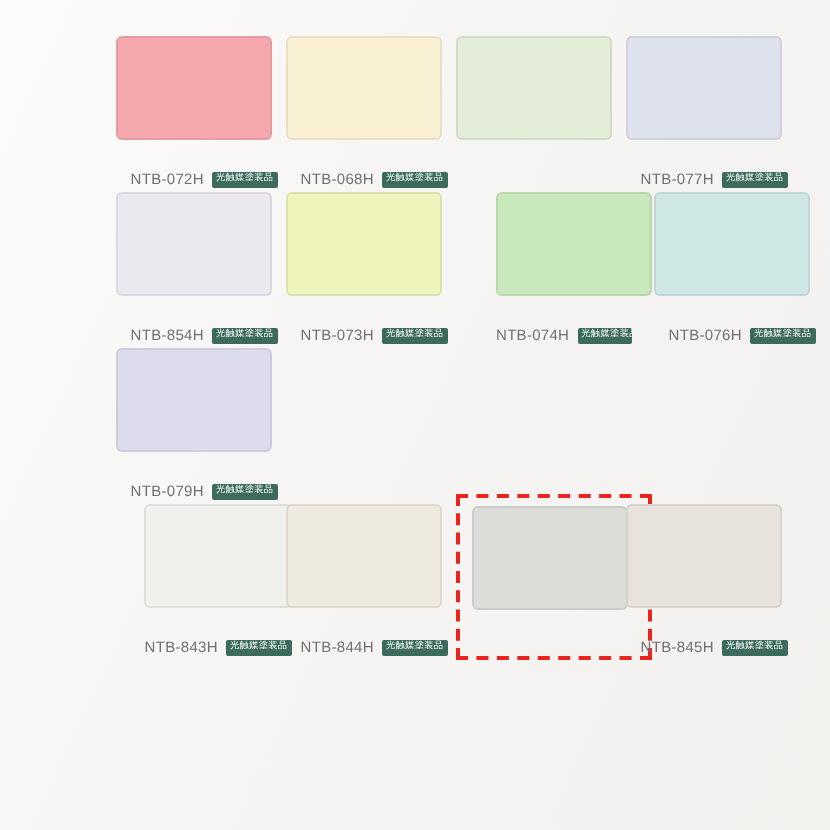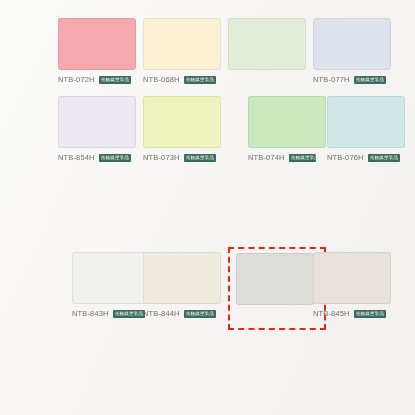--- a/index.html
+++ b/index.html
@@ -68,22 +68,23 @@
   }
 
   .swatch-cell.selected .swatch-chip {
     margin-left: 1px;
   }
 
   .swatch-meta {
     display: flex;
     align-items: center;
     gap: 4px;
-    margin-top: 4px;
+    margin-top: 14px;
     height: 11px;
+    justify-content: center;
   }
 
   .swatch-cell.selected .swatch-meta {
     margin-left: 1px;
   }
 
   .swatch-code {
     font-size: 7.5px;
     color: #6f6f6f;
     letter-spacing: 0.15px;
@@ -160,20 +161,29 @@
           </div>
         </div>
         <div class="swatch-cell" style="left: 327px;">
           <div class="swatch-chip" style="background: rgb(207, 231, 229);"></div>
           <div class="swatch-meta">
             <span class="swatch-code" style="color: rgb(111, 111, 111);">NTB-076H</span>
             <span class="swatch-badge" style="background: rgb(60, 107, 94);">光触媒塗装品</span>
           </div>
         </div>
       </div>
+      <div class="swatch-row" style="top: 174px;">
+        <div class="swatch-cell" style="left: 58px;">
+          <div class="swatch-chip" style="background: rgb(220, 220, 236);"></div>
+          <div class="swatch-meta">
+            <span class="swatch-code" style="color: rgb(111, 111, 111);">NTB-079H</span>
+            <span class="swatch-badge" style="background: rgb(60, 107, 94);">光触媒塗装品</span>
+          </div>
+        </div>
+      </div>
       <div class="swatch-row" style="top: 252px;">
         <div class="swatch-cell" style="left: 58px; padding-left: 14px;">
           <div class="swatch-chip" style="background: rgb(240, 240, 236);"></div>
           <div class="swatch-meta">
             <span class="swatch-code" style="color: rgb(111, 111, 111);">NTB-843H</span>
             <span class="swatch-badge" style="background: rgb(60, 107, 94);">光触媒塗装品</span>
           </div>
         </div>
         <div class="swatch-cell" style="left: 143px;">
           <div class="swatch-chip" style="background: rgb(239, 234, 222);"></div>

